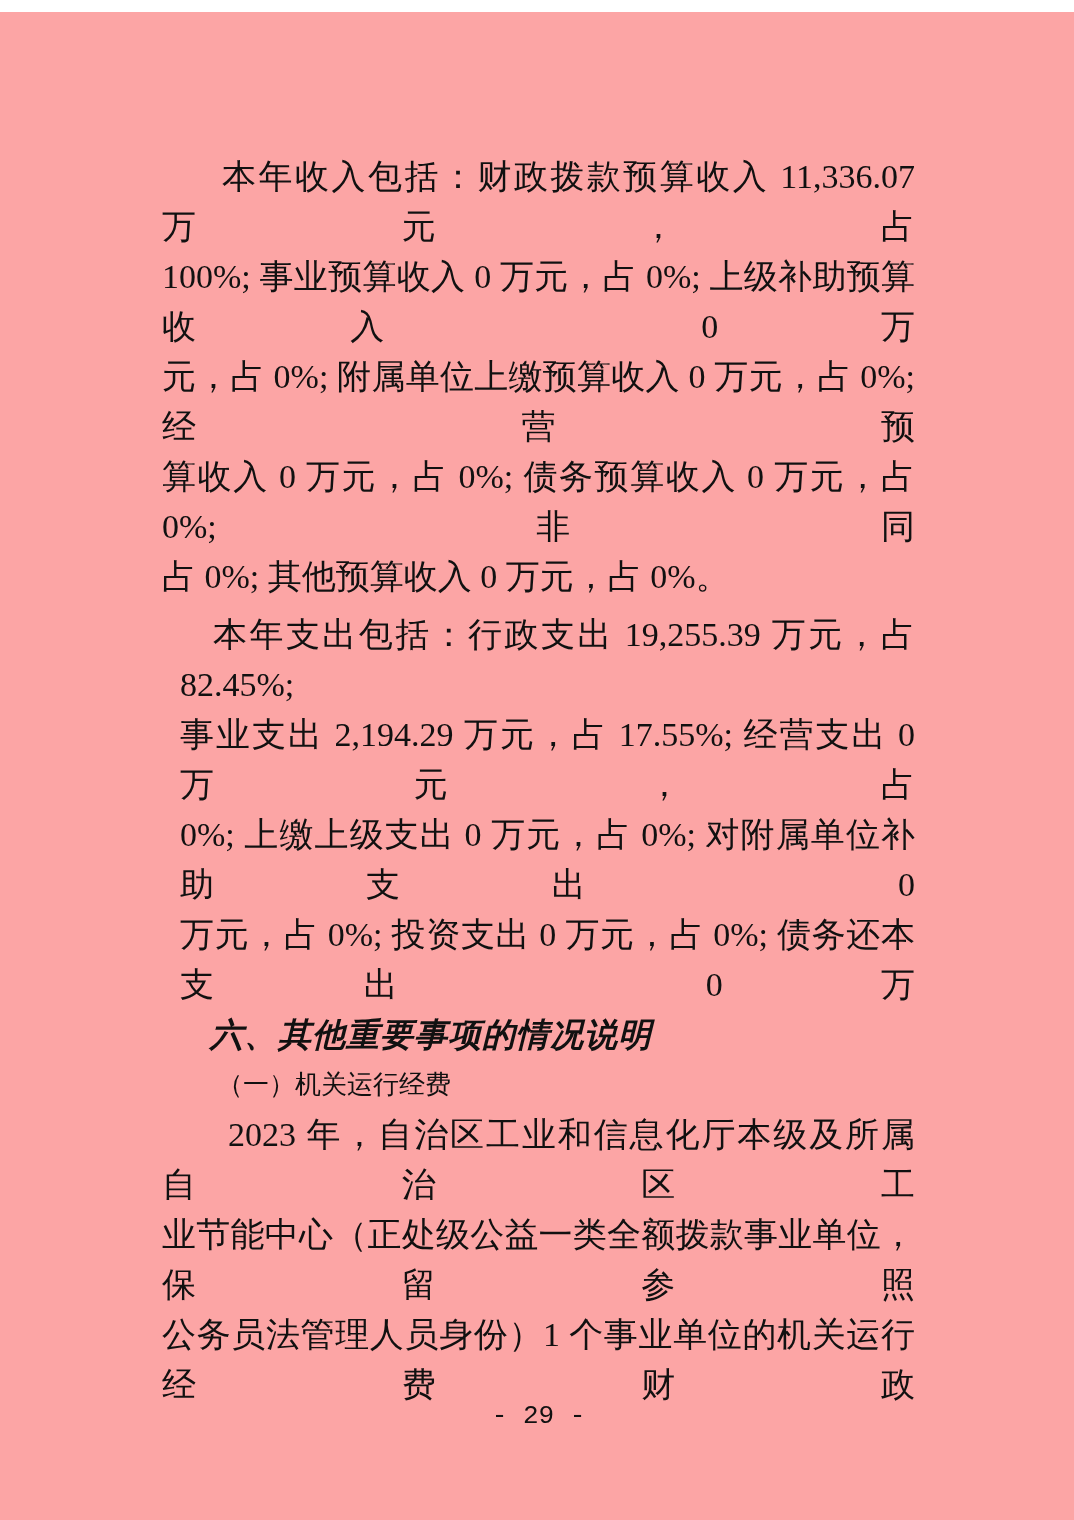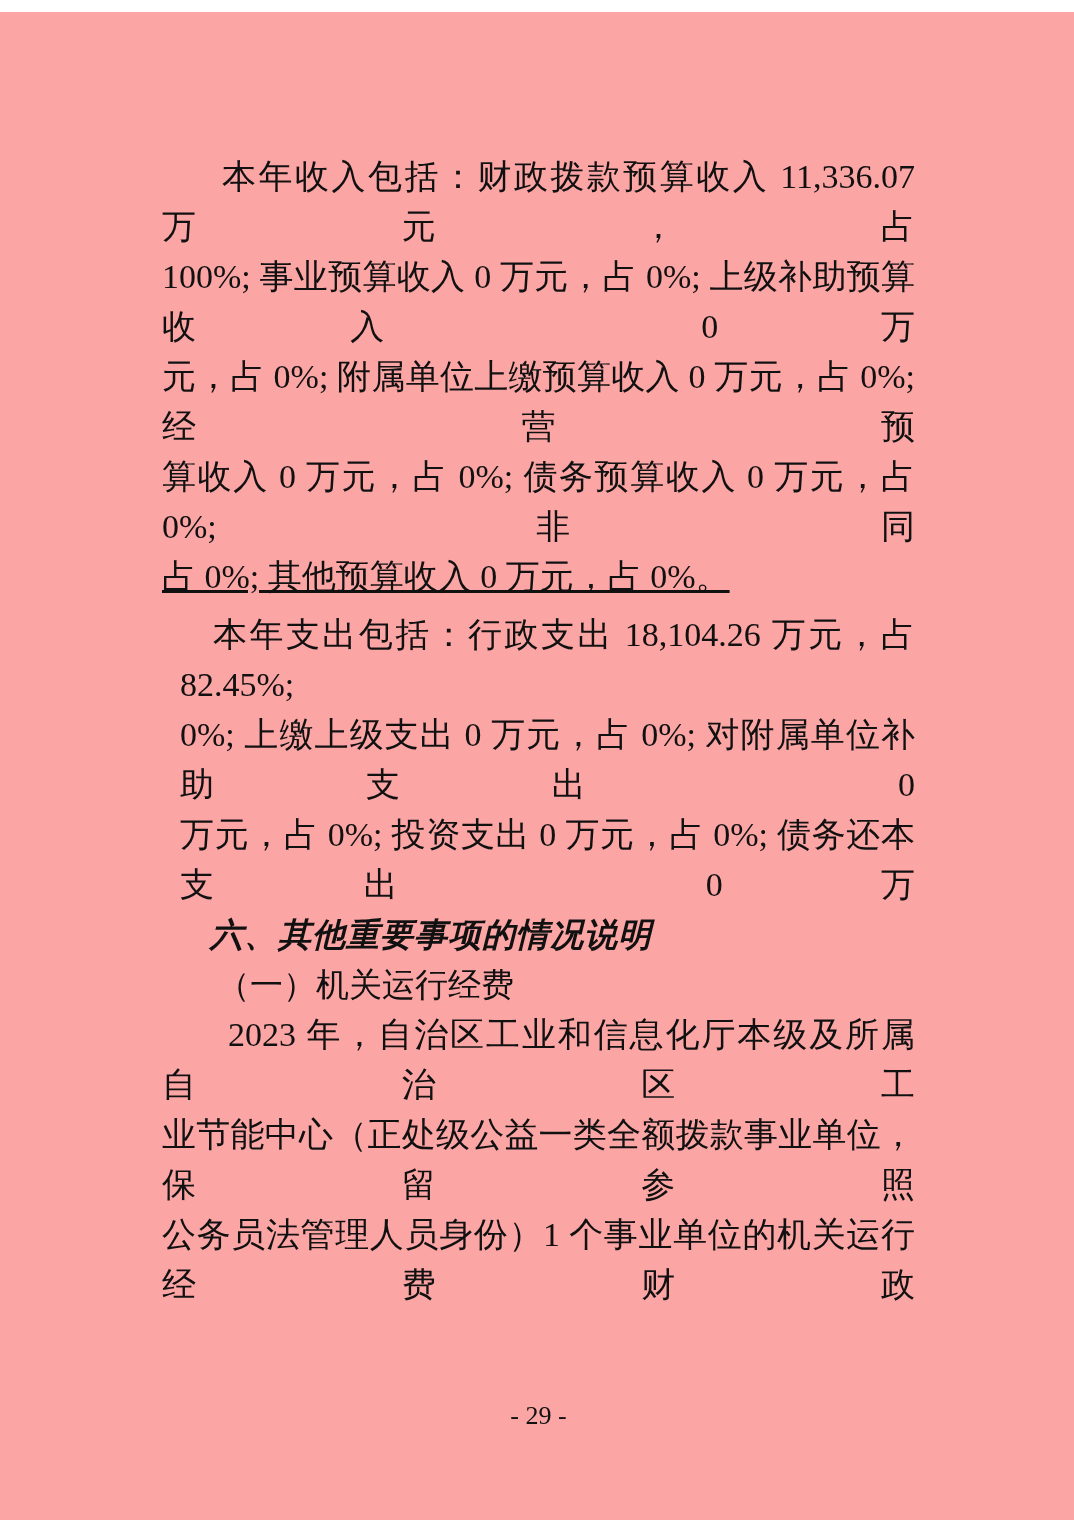--- a/index.html
+++ b/index.html
@@ -31,62 +31,62 @@
     line-height: 50px;
     text-align: justify;
     white-space: nowrap;
   }
   .line.fill {
     white-space: normal;
     text-align-last: justify;
   }
   .line.last {
     text-align-last: left;
-    text-decoration: underline;
   }
   .heading {
     margin: 0;
     font-family: "Liberation Sans", "DejaVu Sans", sans-serif;
     font-weight: bold;
     font-size: 33px;
     line-height: 50px;
     letter-spacing: 1px;
     font-style: italic;
   }
   .subheading {
     font-family: Liberation Serif, serif;
-    font-size: 33px;
+    font-size: 26px;
     line-height: 50px;
   }
   .footer {
     position: absolute;
     left: 162px;
     top: 1388px;
     width: 753px;
     text-align: center;
-    font-family: Liberation Serif, serif;
+    font-family: Liberation Mono, monospace;
     font-size: 26px;
     line-height: 32px;
     color: #111111;
   }
 </style>
 </head>
 <body>
 
 <div class="page">
   <main class="content">
       <div class="paragraph">
         <div class="line fill" style="text-indent: 60px;">本年收入包括：财政拨款预算收入 11,336.07 万元，占</div>
         <div class="line fill">100%; 事业预算收入 0 万元，占 0%; 上级补助预算收入 0 万</div>
         <div class="line fill">元，占 0%; 附属单位上缴预算收入 0 万元，占 0%; 经营预</div>
         <div class="line fill">算收入 0 万元，占 0%; 债务预算收入 0 万元，占 0%; 非同</div>
         <div class="line last">占 0%; 其他预算收入 0 万元，占 0%。</div>
       </div>
       <div class="paragraph" style="margin-left: 18px; margin-top: 8px;">
-        <div class="line fill" style="text-indent: 33px;">本年支出包括：行政支出 18,104.26 万元，占 82.45%;</div>
+        <div class="line fill" style="text-indent: 33px;">本年支出包括：行政支出 19,255.39 万元，占 82.45%;</div>
+        <div class="line fill">事业支出 2,194.29 万元，占 17.55%; 经营支出 0 万元，占</div>
         <div class="line fill">0%; 上缴上级支出 0 万元，占 0%; 对附属单位补助支出 0</div>
         <div class="line fill">万元，占 0%; 投资支出 0 万元，占 0%; 债务还本支出 0 万</div>
       </div>
       <h2 class="heading" style="padding-left: 48px;">六、其他重要事项的情况说明</h2>
       <div class="subheading" style="padding-left: 55px;">（一）机关运行经费</div>
       <div class="paragraph">
         <div class="line fill" style="text-indent: 66px;">2023 年，自治区工业和信息化厅本级及所属自治区工</div>
         <div class="line fill">业节能中心（正处级公益一类全额拨款事业单位，保留参照</div>
         <div class="line fill">公务员法管理人员身份）1 个事业单位的机关运行经费财政</div>
       </div>

